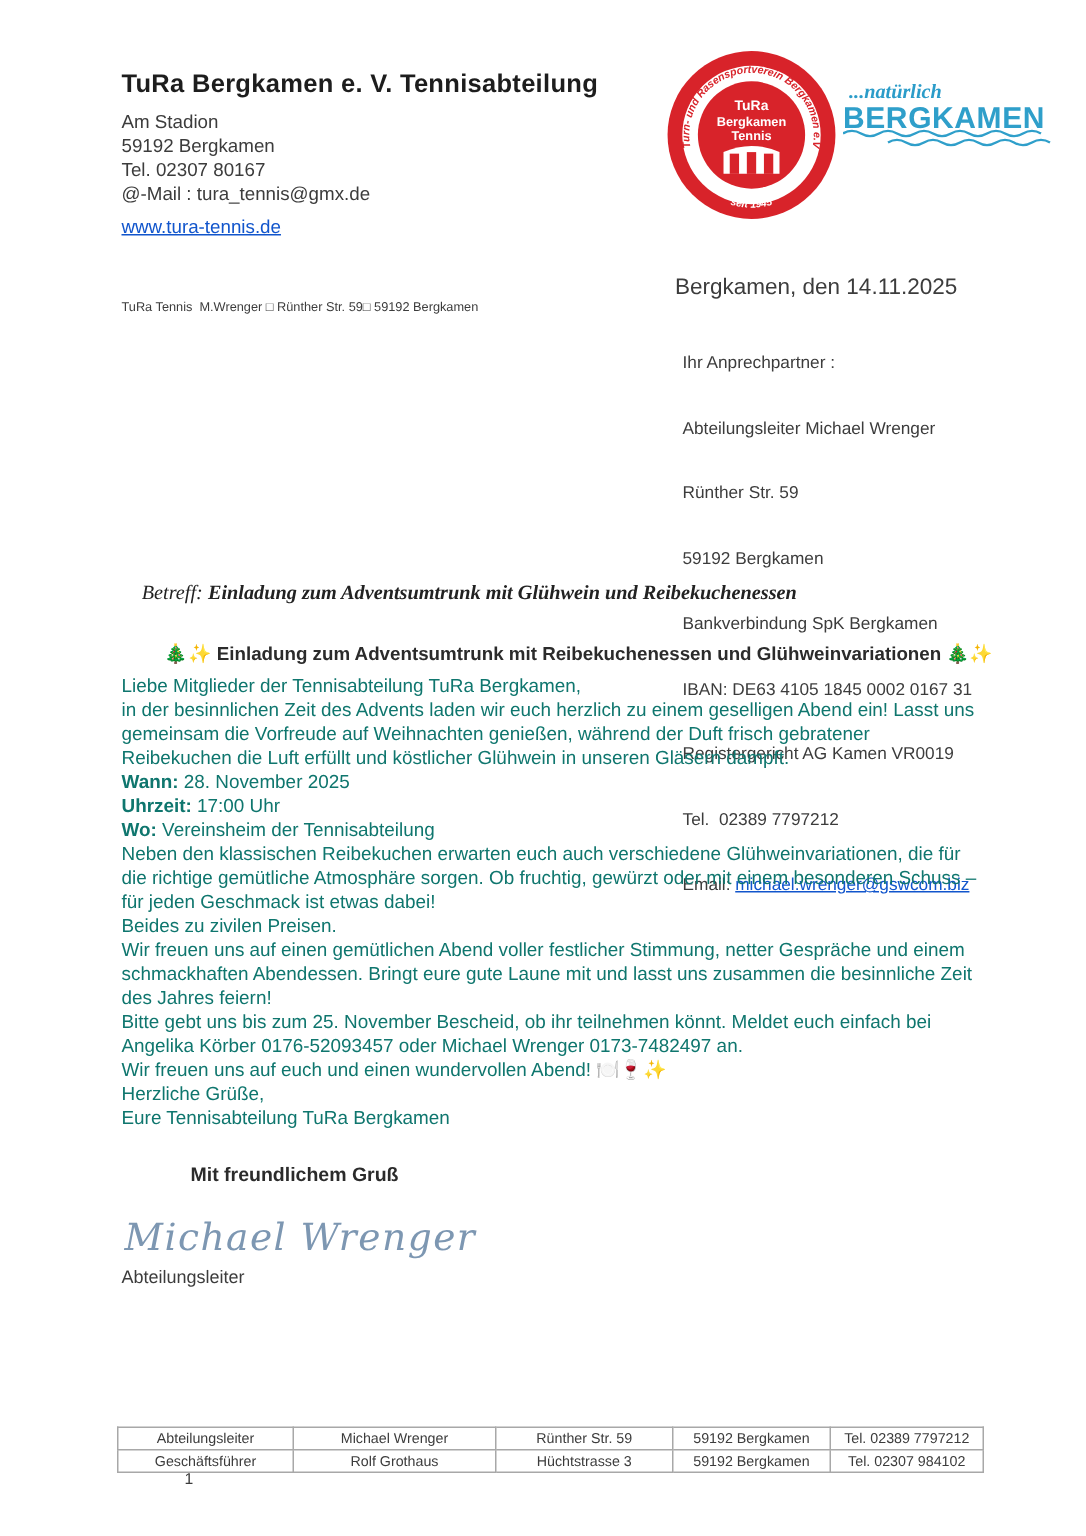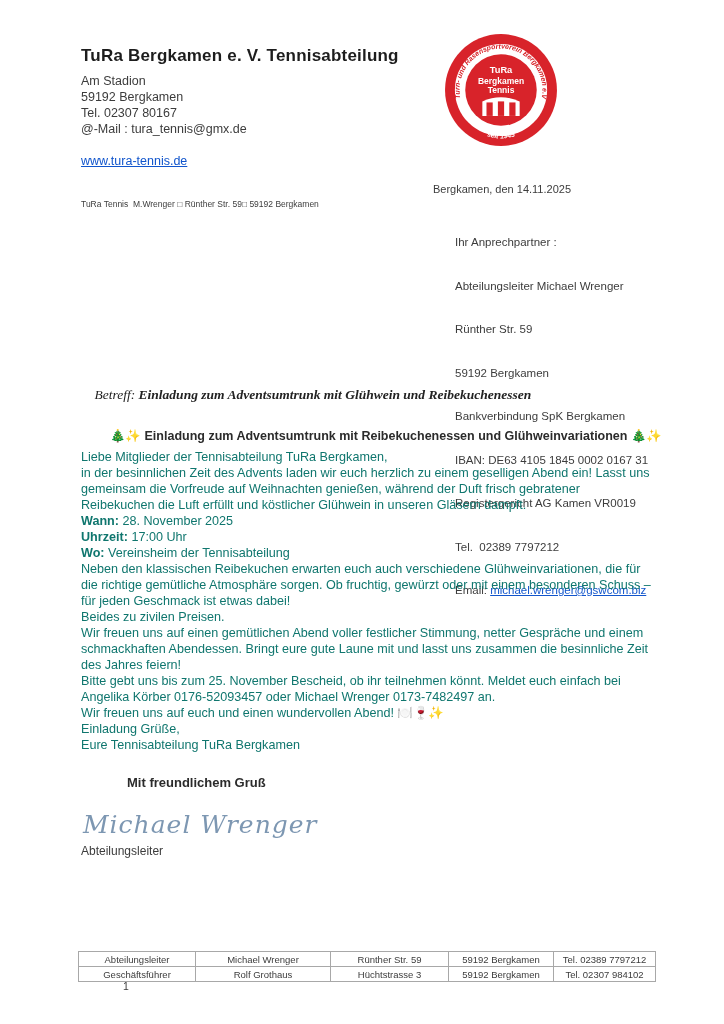--- a/index.html
+++ b/index.html
@@ -5,30 +5,30 @@
   html,body{margin:0;padding:0;}
   body{background:#ffffff;}
   .page{
     position:relative; width:724px; height:1024px; background:#ffffff;
     font-family:"Liberation Sans", sans-serif; color:#3c3c3c; overflow:hidden;
   }
   
   .org-block{position:absolute; left:81px; top:46px;}
   .org-name{font-size:17px; font-weight:bold; color:#1d1d1d; margin-bottom:7px; letter-spacing:0.2px;}
   .org-address div{font-size:12.5px; line-height:16px; color:#3c3c3c;}
-  .org-website{display:inline-block; margin-top:17px; font-size:12.5px; color:#1155cc; text-decoration:underline;}
+  .org-website{display:inline-block; margin-top:7px; font-size:12.5px; color:#1155cc; text-decoration:underline;}
   
   .tura-logo{position:absolute; left:444px; top:33px; width:114px; height:114px;}
   
   .city-logo{position:absolute; left:562px; top:53px; width:140px;}
   .city-tagline{font-family:"Liberation Serif", serif; font-style:italic; font-weight:bold; font-size:13.5px; color:#2b9cc9; margin-left:4px;}
   .city-name{font-size:20px; font-weight:bold; color:#2f9fca; letter-spacing:0.4px; line-height:20px;}
   .city-waves{display:block; margin-top:-4px;}
   
-  .date-line{position:absolute; left:433px; top:183px; font-size:11px;}
+  .date-line{position:absolute; left:450px; top:183px; font-size:15px;}
   .sender-line{position:absolute; left:81px; top:199px; font-size:8.5px; white-space:pre;}
   .contact-block{position:absolute; left:455px; top:206px; font-size:11.5px; line-height:14.5px; white-space:pre;}
   .contact-block a{color:#1155cc; text-decoration:underline;text-align:right;}
   
   .subject{position:absolute; left:81px; top:371px; font-family:"Liberation Serif", serif; font-style:italic; font-size:13.5px; white-space:pre-wrap; color:#222;}
   .subject .subject-text{font-weight:bold;margin-top:45px;}
   
   .headline{position:absolute; left:96px; top:414px; font-size:12.5px; font-weight:bold; color:#2b2b2b; white-space:pre-wrap;}
   
   .body-block{position:absolute; left:81px; top:449px; font-size:12.6px; line-height:16px; color:#0f766e; width:620px;}
@@ -79,20 +79,28 @@
       <text x="55" y="58" text-anchor="middle" font-family="Liberation Sans, sans-serif" font-size="8.2" font-weight="bold" fill="#ffffff">Tennis</text>
       <g>
         <path d="M 37 80 L 37 66 Q 55 58 73 66 L 73 80 Z" fill="#ffffff"></path>
         <rect x="41" y="67" width="6" height="13" fill="#d8232a"></rect>
         <rect x="52" y="66" width="6" height="14" fill="#d8232a"></rect>
         <rect x="63" y="67" width="6" height="13" fill="#d8232a"></rect>
       </g>
     </svg>
   </div>
 
+  <div class="city-logo">
+    <div class="city-tagline">...natürlich</div>
+    <div class="city-name">BERGKAMEN</div>
+    <svg class="city-waves" width="140" height="14" viewBox="0 0 140 14">
+      <path d="M0 4 Q 6 0.5 12 4 T 24 4 T 36 4 T 48 4 T 60 4 T 72 4 T 84 4 T 96 4 T 108 4 T 120 4 T 132 4" fill="none" stroke="#2f9fca" stroke-width="1.6"></path>
+      <path d="M30 10 Q 36 6.5 42 10 T 54 10 T 66 10 T 78 10 T 90 10 T 102 10 T 114 10 T 126 10 T 138 10" fill="none" stroke="#2f9fca" stroke-width="1.6"></path>
+    </svg>
+  </div>
 
   <div class="date-line">Bergkamen, den 14.11.2025</div>
 
   <div class="sender-line">TuRa Tennis  M.Wrenger □ Rünther Str. 59□ 59192 Bergkamen</div>
 
   <div class="contact-block">
     <div>Ihr Anprechpartner :</div>
     <div>Abteilungsleiter Michael Wrenger</div>
     <div>Rünther Str. 59</div>
     <div>59192 Bergkamen</div>
@@ -122,21 +130,21 @@
     <div class="body-line"><span class="lbl"></span><span>Neben den klassischen Reibekuchen erwarten euch auch verschiedene Glühweinvariationen, die für</span></div>
     <div class="body-line"><span class="lbl"></span><span>die richtige gemütliche Atmosphäre sorgen. Ob fruchtig, gewürzt oder mit einem besonderen Schuss –</span></div>
     <div class="body-line"><span class="lbl"></span><span>für jeden Geschmack ist etwas dabei!</span></div>
     <div class="body-line"><span class="lbl"></span><span>Beides zu zivilen Preisen.</span></div>
     <div class="body-line"><span class="lbl"></span><span>Wir freuen uns auf einen gemütlichen Abend voller festlicher Stimmung, netter Gespräche und einem</span></div>
     <div class="body-line"><span class="lbl"></span><span>schmackhaften Abendessen. Bringt eure gute Laune mit und lasst uns zusammen die besinnliche Zeit</span></div>
     <div class="body-line"><span class="lbl"></span><span>des Jahres feiern!</span></div>
     <div class="body-line"><span class="lbl"></span><span>Bitte gebt uns bis zum 25. November Bescheid, ob ihr teilnehmen könnt. Meldet euch einfach bei</span></div>
     <div class="body-line"><span class="lbl"></span><span>Angelika Körber 0176-52093457 oder Michael Wrenger 0173-7482497 an.</span></div>
     <div class="body-line"><span class="lbl"></span><span>Wir freuen uns auf euch und einen wundervollen Abend! 🍽️🍷✨</span></div>
-    <div class="body-line"><span class="lbl"></span><span>Einladung Grüße,</span></div>
+    <div class="body-line"><span class="lbl"></span><span>Herzliche Grüße,</span></div>
     <div class="body-line"><span class="lbl"></span><span>Eure Tennisabteilung TuRa Bergkamen</span></div>
   </div>
 
   <div class="closing-salutation">Mit freundlichem Gruß</div>
   <div class="signature">Michael Wrenger</div>
   <div class="signature-title">Abteilungsleiter</div>
 
   <table class="footer-table">
     <colgroup>
       <col style="width:117px">

